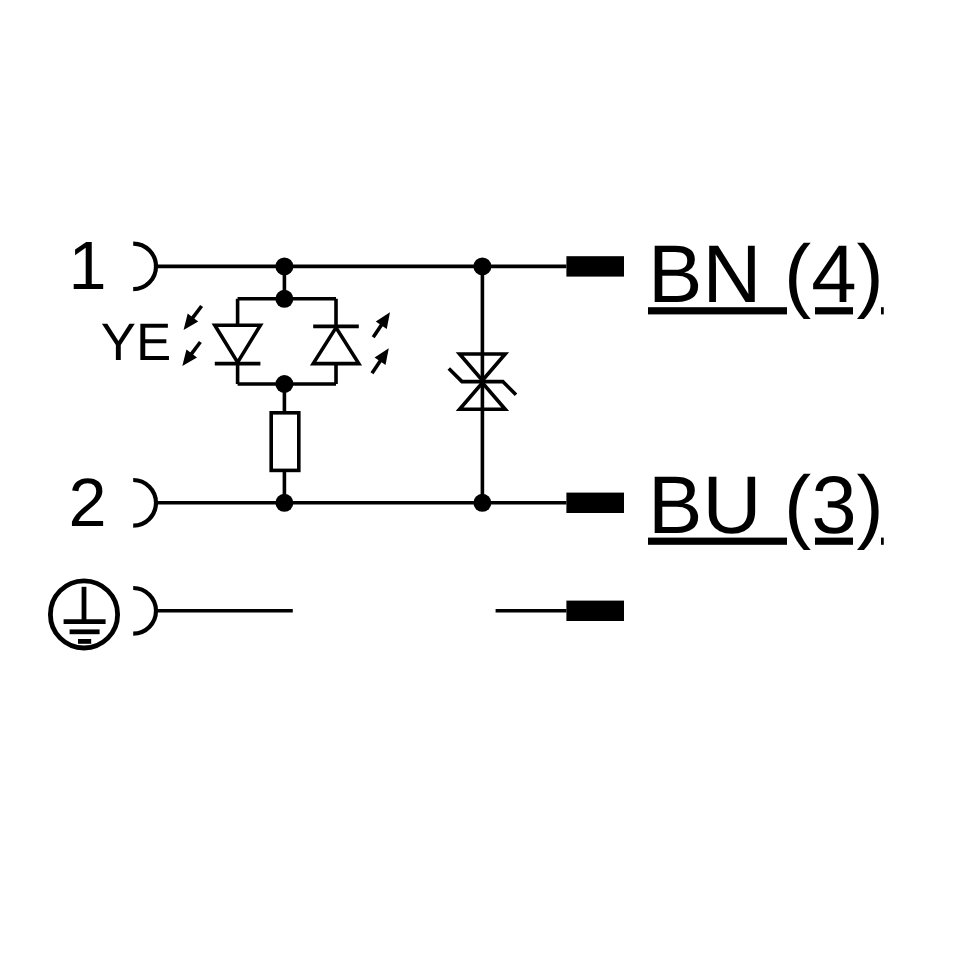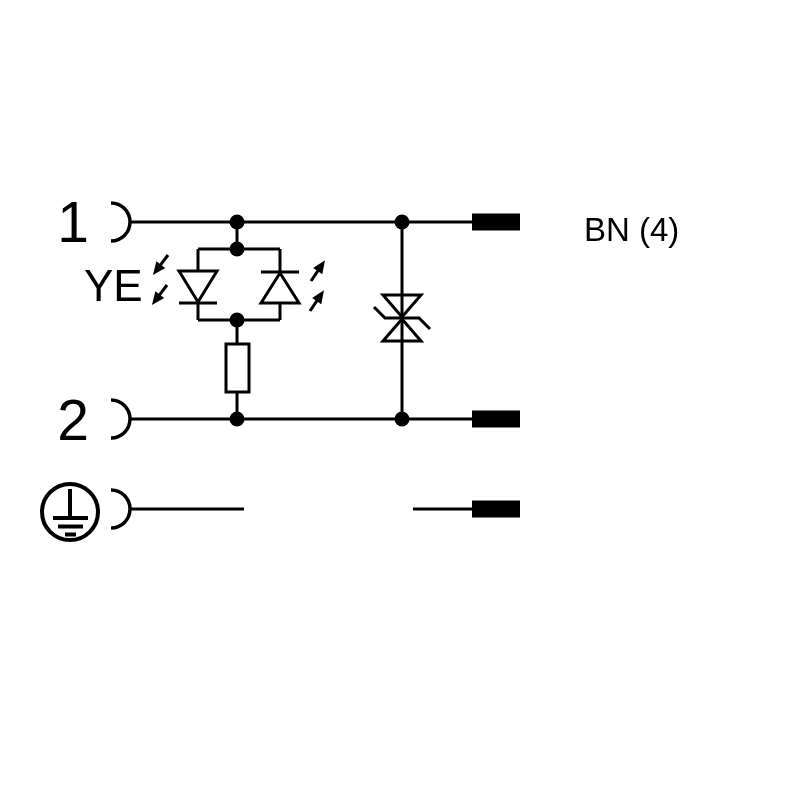--- a/index.html
+++ b/index.html
@@ -20,22 +20,23 @@
   }
   .pin-num{
     left:50px;width:46px;text-align:center;
     font-size:57px;
   }
   .led-lbl{
     left:84px;top:286px;
     font-size:44px;
   }
   .wire-lbl{
-    left:584px;
-    font-size:33px;
+    left:540px;
+    font-size:68px;
+    text-decoration:underline;
   }
 </style>
 </head>
 <body>
 
 <div class="canvas">
 
   <svg width="800" height="800" viewBox="0 0 800 800">
 
     <g stroke="#000000" stroke-width="3" fill="none">
@@ -137,14 +138,15 @@
       </g>
     </g>
   </svg>
 
   <div class="lbl pin-num" style="top:222px;">1</div>
   <div class="lbl pin-num" style="top:420px;">2</div>
 
   <div class="lbl led-lbl">YE</div>
 
   <div class="lbl wire-lbl" style="top:229px;">BN (4)</div>
+  <div class="lbl wire-lbl" style="top:421px;">BU (3)</div>
 
 </div>
 
 </body></html>

